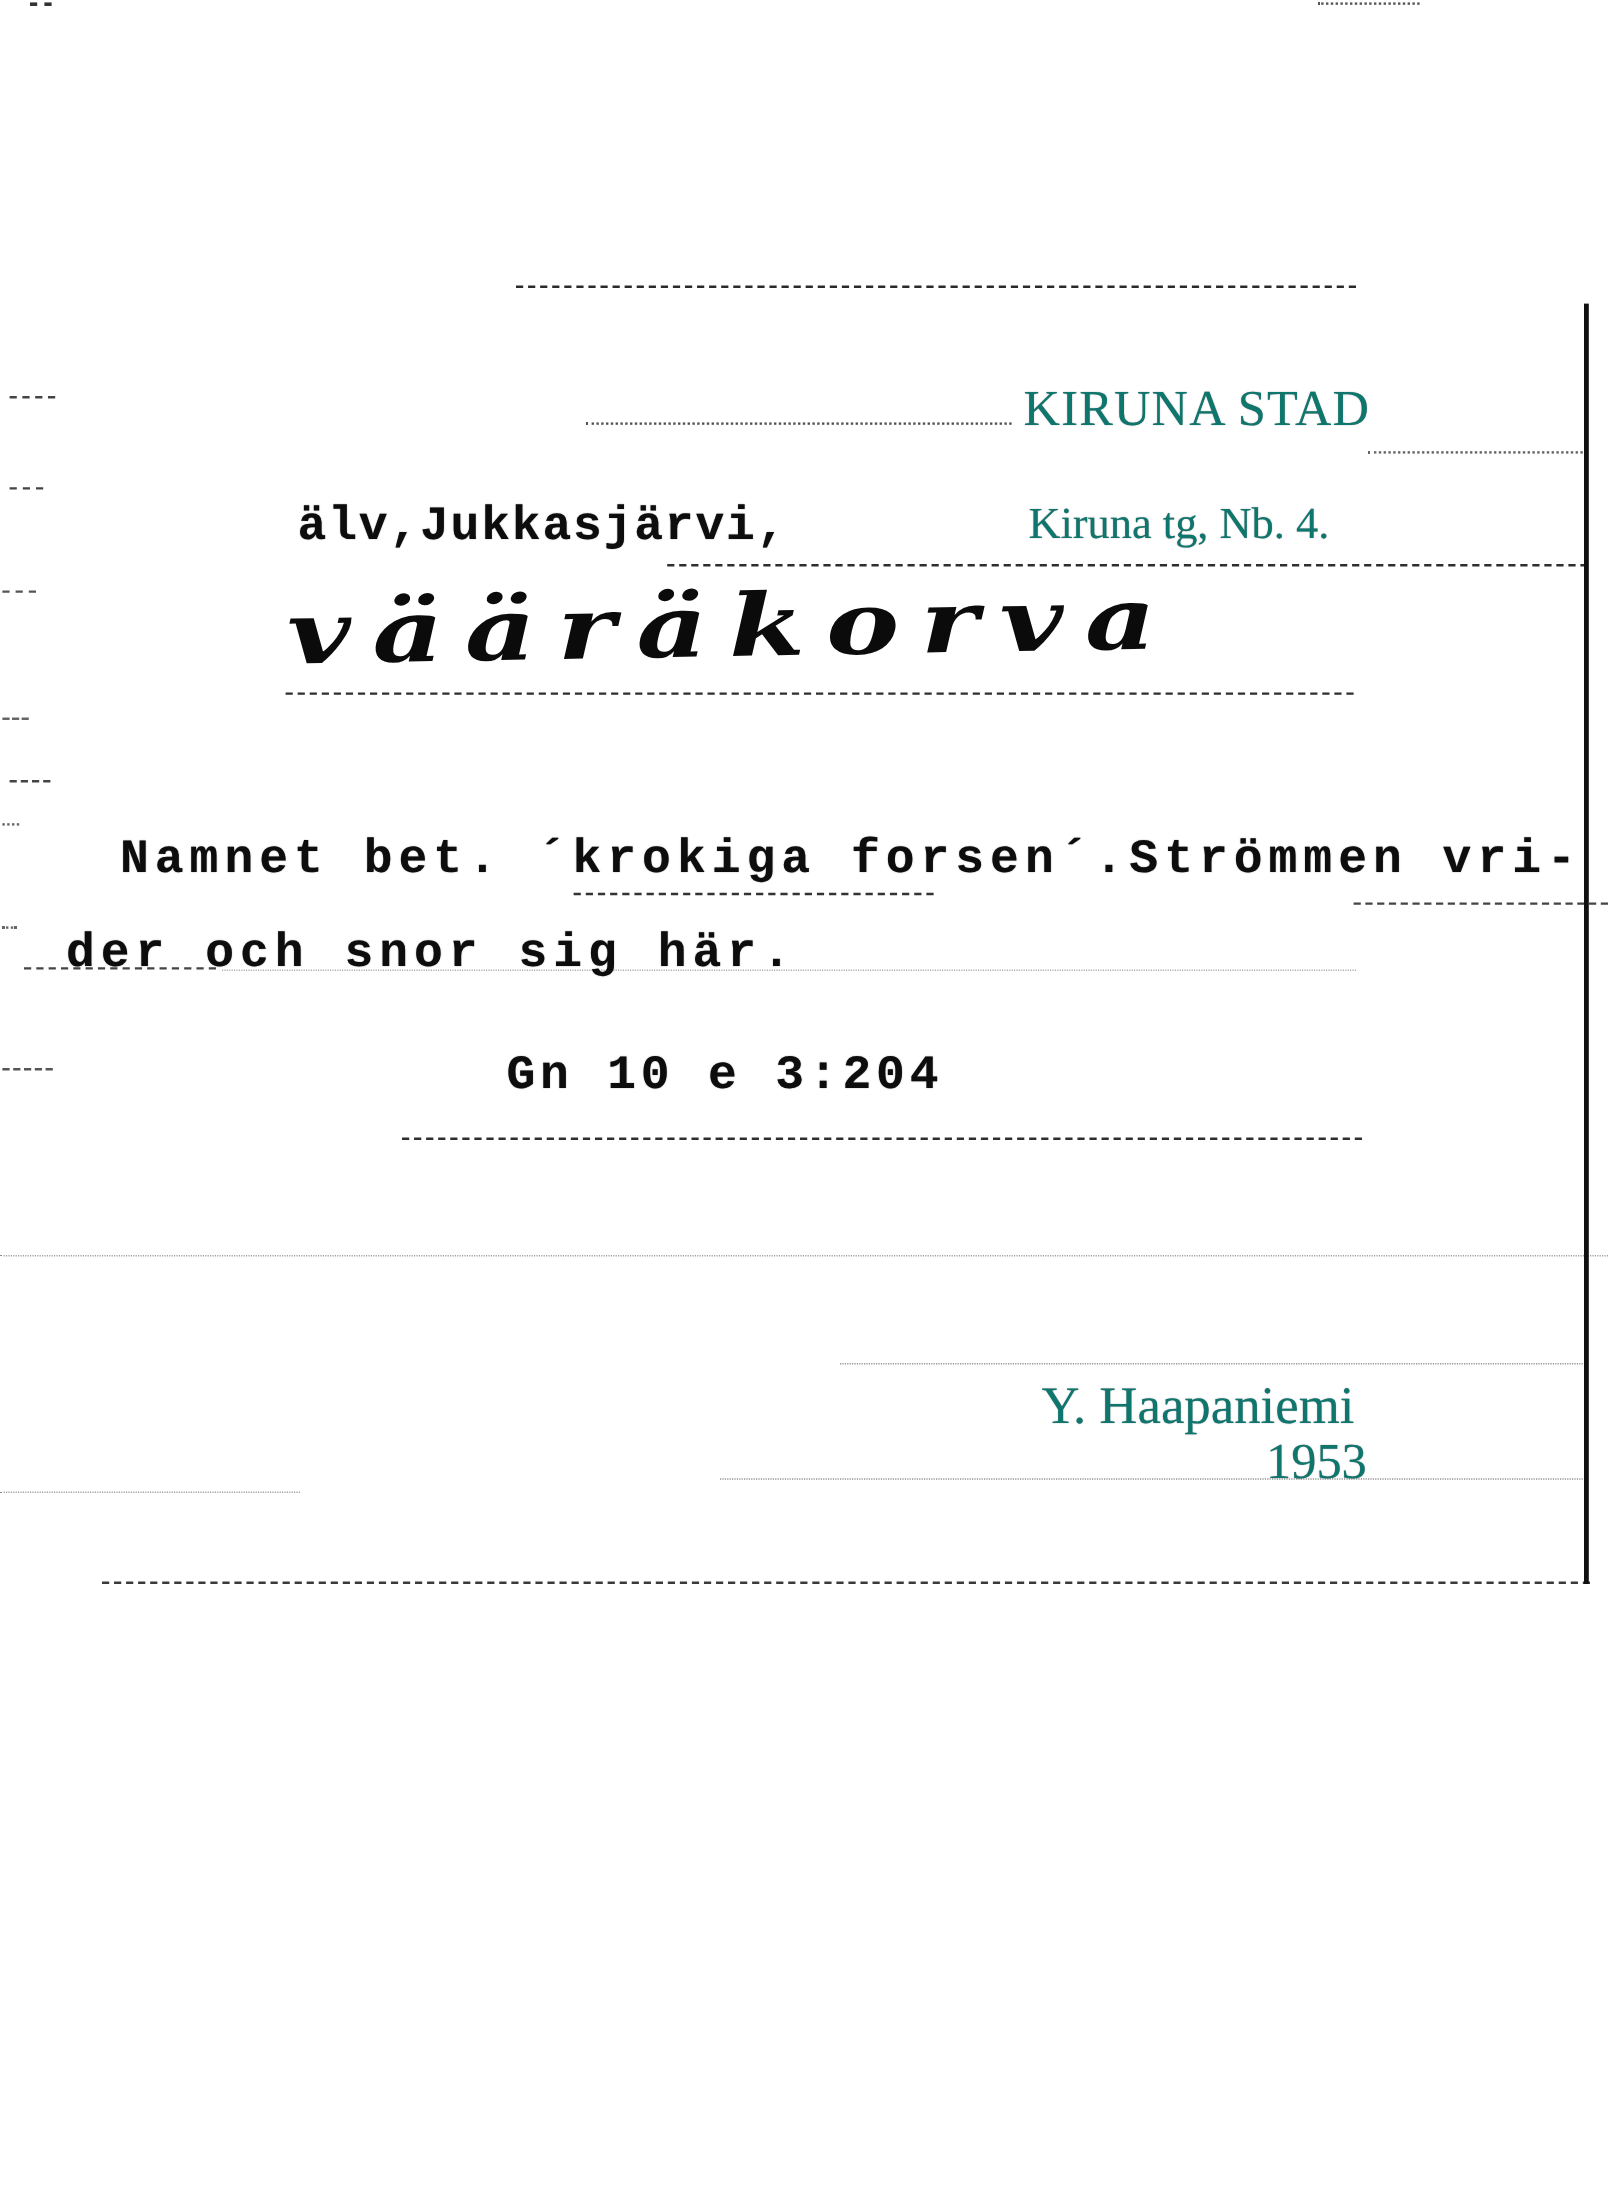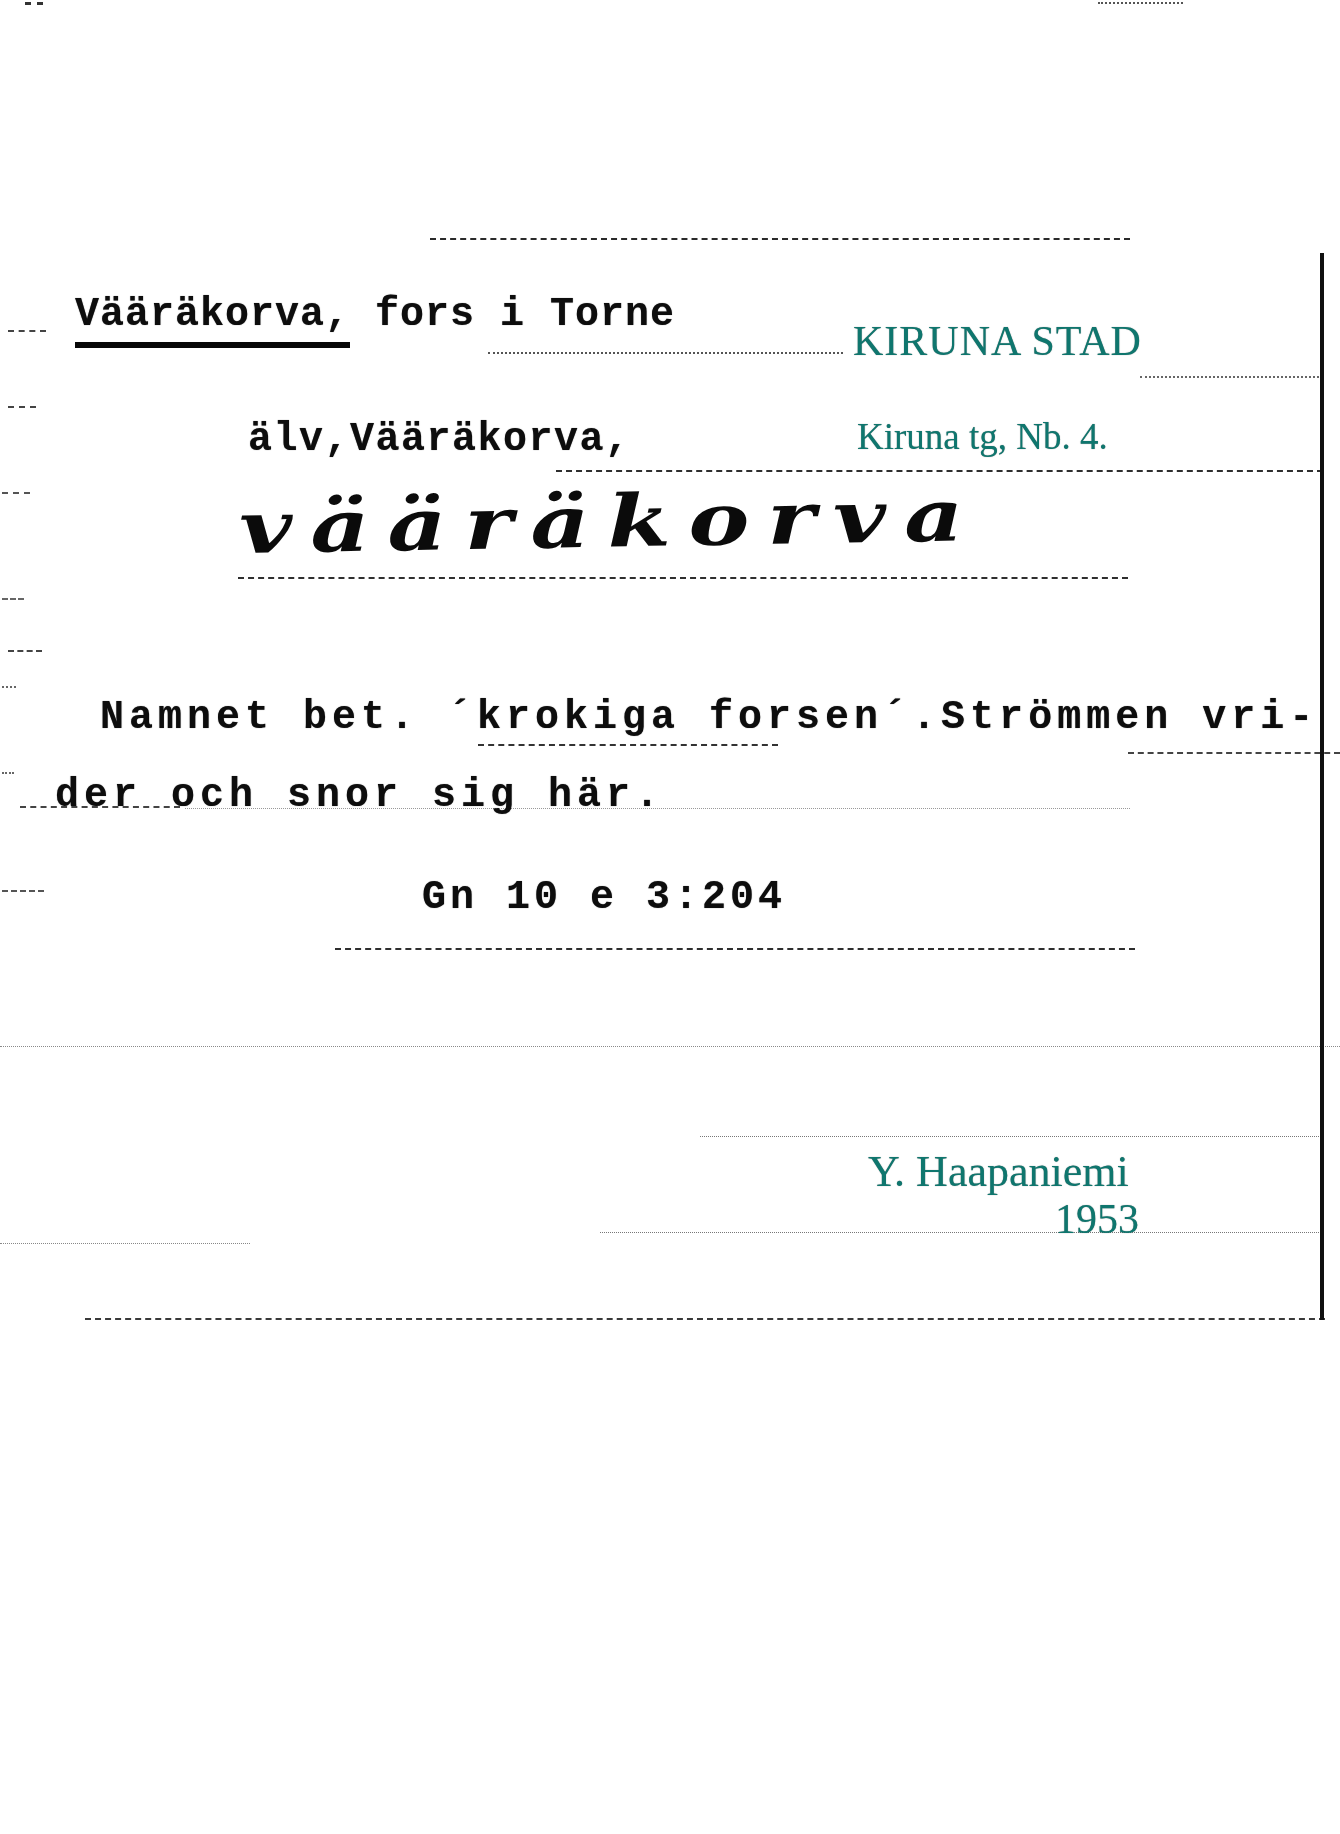--- a/index.html
+++ b/index.html
@@ -68,23 +68,22 @@
   <div class="rule" style="left:2px;top:890px;width:42px;border-top-width:2px;border-top-color:#555;"></div>
   <div class="rule" style="left:335px;top:948px;width:800px;border-top-width:2px;border-top-color:#2e2e2e;"></div>
   <div class="rule dot" style="left:0px;top:1046px;width:1340px;border-top-width:1px;border-top-color:#8a8a8a;"></div>
   <div class="rule dot" style="left:700px;top:1136px;width:623px;border-top-width:1px;border-top-color:#777;"></div>
   <div class="rule dot" style="left:600px;top:1232px;width:723px;border-top-width:1px;border-top-color:#777;"></div>
   <div class="rule dot" style="left:0px;top:1243px;width:250px;border-top-width:1px;border-top-color:#888;"></div>
   <div class="rule" style="left:85px;top:1318px;width:1240px;border-top-width:2px;border-top-color:#3a3a3a;"></div>
 
   <div class="vrule" style="left:1320px;top:253px;height:1067px;"></div>
 
-  <div class="txt type" style="left:75px;top:295px;letter-spacing:1px;"><span class="headword">Vääräkorva,</span><span> fors i Torne</span></div>
 
-  <div class="txt type" style="left:248px;top:420px;letter-spacing:1.5px;">älv,Vääräkorva,</div>
+  <div class="txt type" style="left:248px;top:420px;letter-spacing:1.5px;">älv,Jukkasjärvi,</div>
 
   <div class="txt serif" style="left:853px;top:320px;font-size:42px;letter-spacing:1px;">KIRUNA STAD</div>
   <div class="txt serif" style="left:857px;top:418px;font-size:37px;">Kiruna tg, Nb. 4.</div>
 
   <div class="txt hand" style="left:240px;top:492px;">vääräkorva</div>
 
   <div class="txt type" style="left:100px;top:698px;letter-spacing:5px;">Namnet bet. ´krokiga forsen´.Strömmen vri-</div>
   <div class="txt type" style="left:55px;top:776px;letter-spacing:5px;">der och snor sig här.</div>
 
   <div class="txt type" style="left:390px;top:878px;letter-spacing:4px;margin-left:32px;">Gn 10 e 3:204</div>

